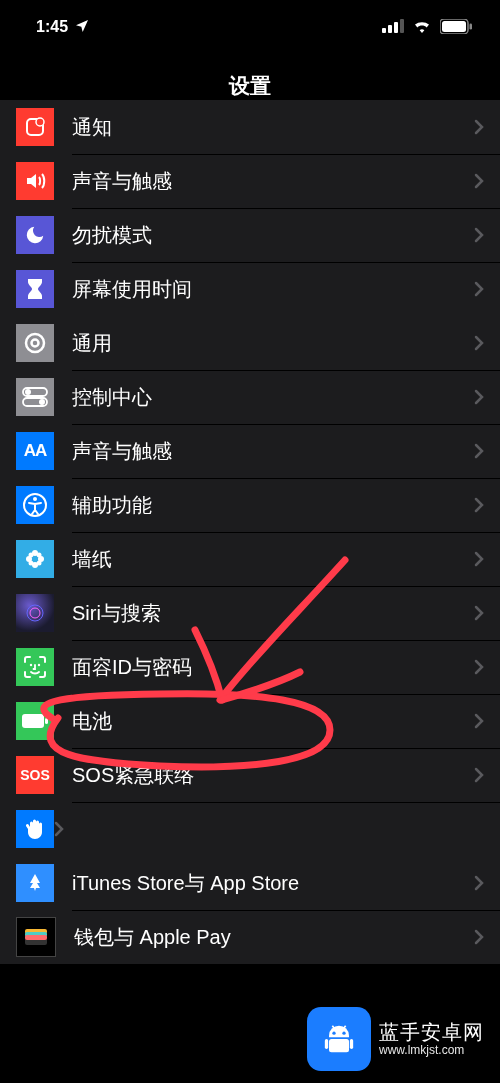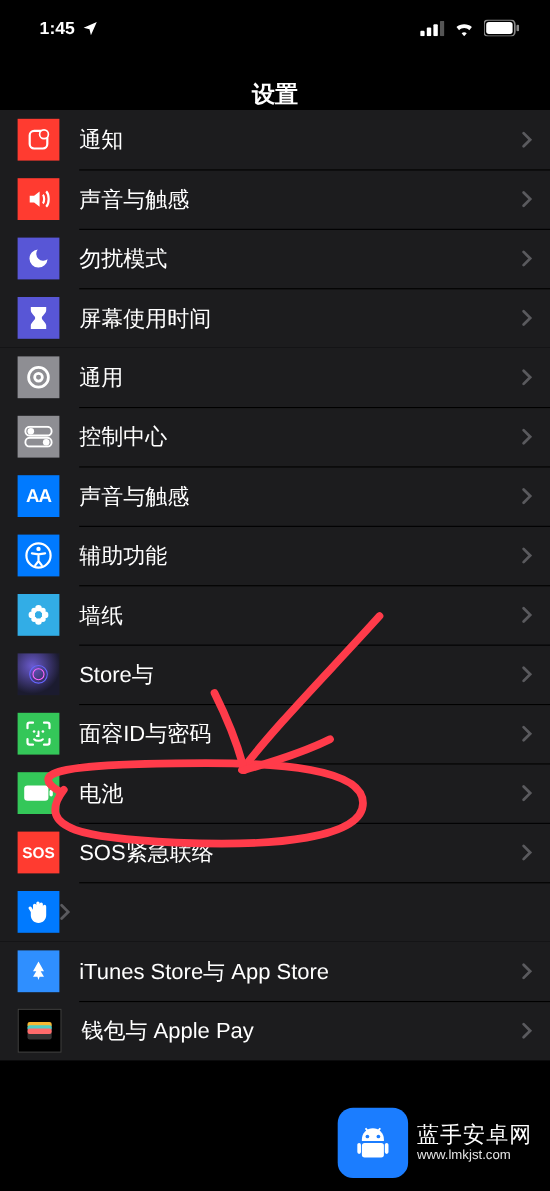--- a/index.html
+++ b/index.html
@@ -214,21 +214,21 @@
         </svg>
       </div>
   </div>
   <div class="row">
     <div class="icon-container" style="background:radial-gradient(circle at 35% 30%,#6a5acd,#1b1b2f 70%)">
       <svg width="24" height="24" viewBox="0 0 24 24">
           <circle cx="12" cy="12" r="8" fill="none" stroke="#66f" stroke-width="1"></circle>
           <circle cx="12" cy="12" r="5" fill="none" stroke="#f6f" stroke-width="1"></circle>
         </svg>
     </div>
-    <div class="row-label">Store与</div>
+    <div class="row-label">Siri与搜索</div>
     <div class="chevron">
         <svg width="10" height="16" viewBox="0 0 10 16">
           <path d="M2 2l6 6-6 6" stroke="currentColor" stroke-width="2.5" fill="none" stroke-linecap="round"></path>
         </svg>
       </div>
   </div>
   <div class="row">
     <div class="icon-container bg-green">
       <svg width="26" height="26" viewBox="0 0 26 26">
           <path d="M3 8V5a2 2 0 0 1 2-2h3M23 8V5a2 2 0 0 0-2-2h-3M3 18v3a2 2 0 0 0 2 2h3M23 18v3a2 2 0 0 1-2 2h-3" stroke="#fff" stroke-width="2" fill="none" stroke-linecap="round"></path>

